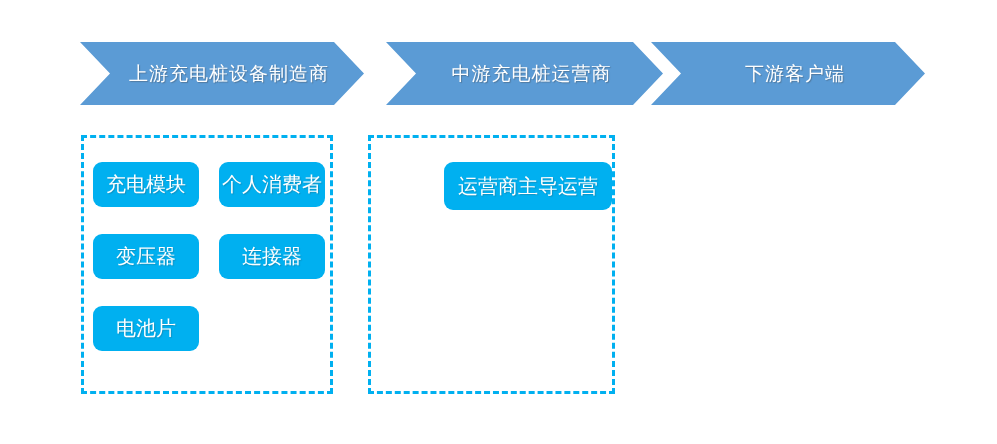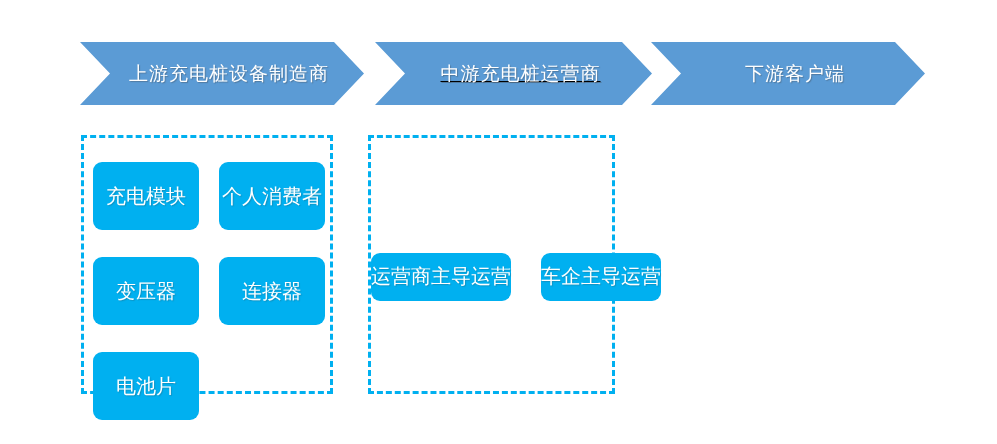--- a/index.html
+++ b/index.html
@@ -20,21 +20,21 @@
     position: absolute;
     top: 42px;
     height: 63px;
     background: var(--arrow-fill, #5B9BD5);
     clip-path: polygon(30px 50%, 0 0, calc(100% - 30px) 0, 100% 50%, calc(100% - 30px) 100%, 0 100%);
     display: flex;
     align-items: center;
     justify-content: center;
   }
   .arrow-1 { left: 80px;  width: 284px; }
-  .arrow-2 { left: 375px; width: 277px; text-decoration: underline; }
+  .arrow-2 { left: 386px; width: 277px; }
   .arrow-3 { left: 651px; width: 274px; }
   .arrow-label {
     color: var(--label-text, #ffffff);
     font-size: 19px;
     letter-spacing: 1px;
     white-space: nowrap;
     padding-left: 14px;
     text-shadow: 1px 1px 1px rgba(60,60,60,0.35);
   }
   
@@ -53,22 +53,22 @@
     grid-template-columns: 106px 106px;
     column-gap: 20px;
     row-gap: 27px;
     align-content: start;
     padding: 24px 0 0 9px;
   }
   .box-2 {
     left: 368px;
     width: 247px;
     display: flex;
-    flex-direction: row;
-    align-items: center;
+    flex-direction: column;
+    align-items: flex-end;
     padding-top: 24px;
     gap: 30px;
   }
   .box-3 {
     left: 650px;
     width: 249px;
     display: flex;
     flex-direction: column;
     align-items: center;
     padding-top: 62px;
@@ -79,21 +79,21 @@
     background: var(--node-fill, #00B0F0);
     color: var(--label-text, #ffffff);
     border-radius: 9px;
     display: flex;
     align-items: center;
     justify-content: center;
     font-size: 20px;
     white-space: nowrap;
     text-shadow: 1px 1px 1px rgba(60,60,60,0.25);
   }
-  .box-1 .node { width: 106px; height: 68px; }
+  .box-1 .node { width: 106px; height: 45px; }
   .box-2 .node { width: 168px; height: 48px; }
   .box-3 .node { width: 137px; height: 46px; }
 </style>
 </head>
 <body>
 
 <div class="canvas">
 
   <div class="arrow arrow-1">
     <span class="arrow-label">上游充电桩设备制造商</span>
@@ -108,17 +108,16 @@
   <div class="box box-1">
     <div class="node">充电模块</div>
     <div class="node">个人消费者</div>
     <div class="node">变压器</div>
     <div class="node">连接器</div>
     <div class="node">电池片</div>
   </div>
 
   <div class="box box-2">
     <div class="node">运营商主导运营</div>
-    <div class="node">车企主导运营</div>
   </div>
 
 
 </div>
 
 </body></html>

